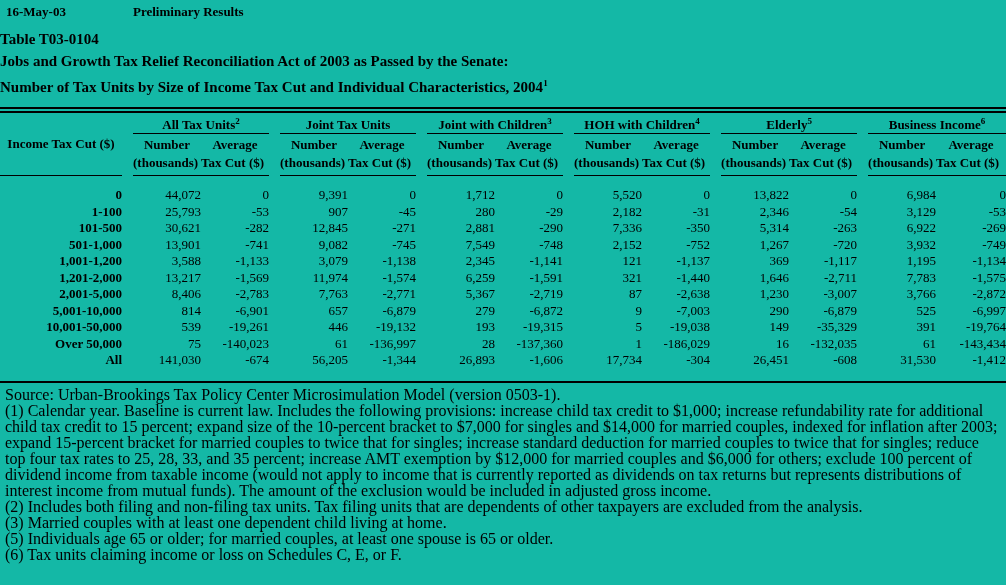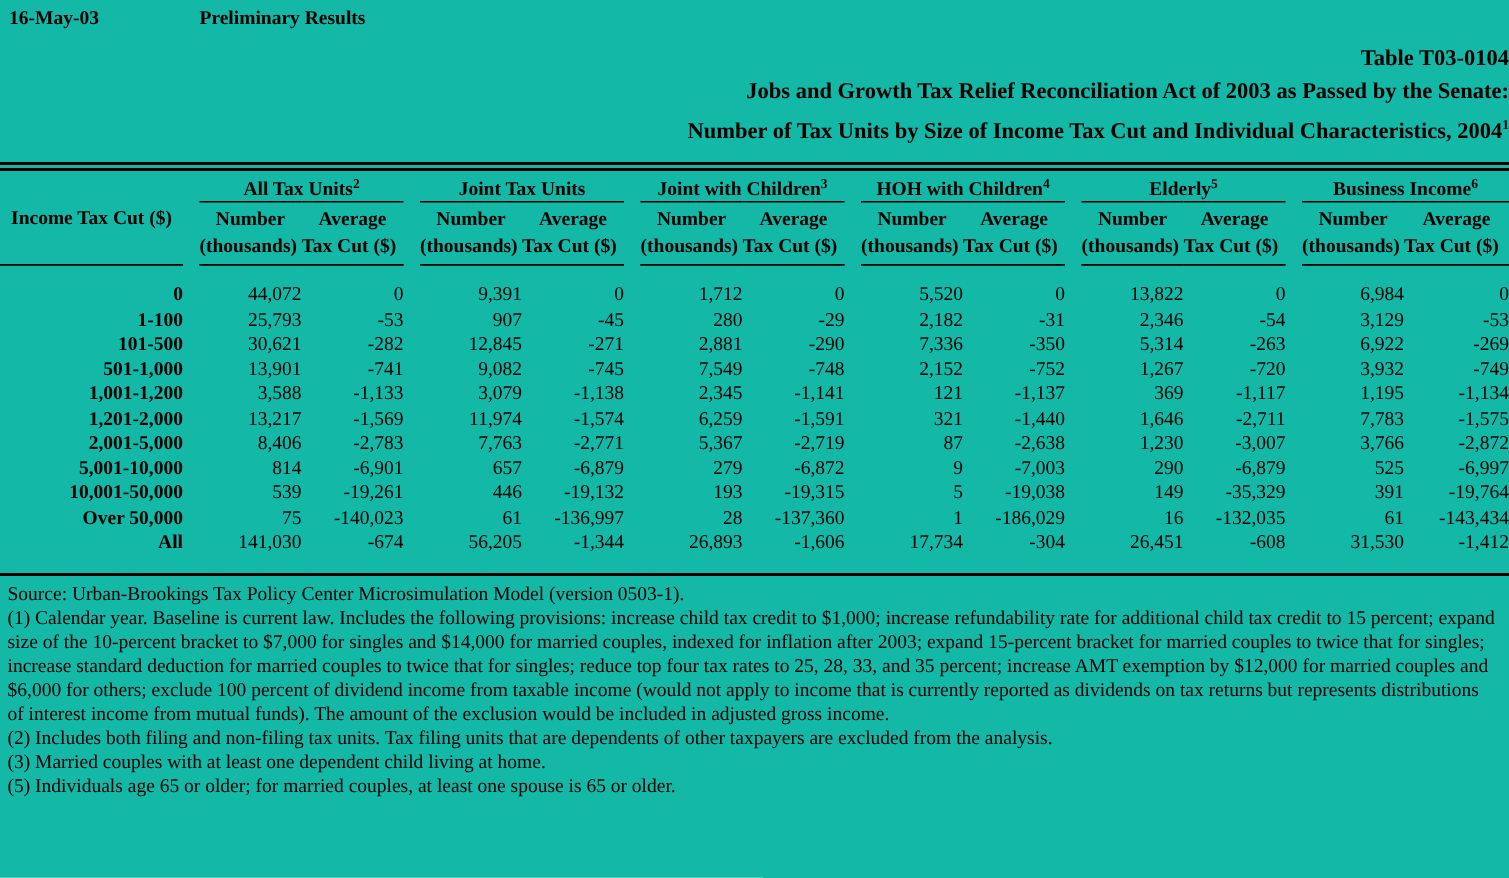--- a/index.html
+++ b/index.html
@@ -7,41 +7,41 @@
   body {
     width: 1006px; height: 585px;
     background: #fff; color: #000;
     font-family: "Liberation Serif", "DejaVu Serif", serif;
   }
   .page { position: relative; width: 1006px; height: 585px; overflow: hidden; background: #14b8a6; }
 
   .topbar { display: flex; font-weight: bold; font-size: 13px; padding: 4px 0 0 6px; line-height: 15px; }
   .topbar .date { width: 127px; }
 
-  .titles { text-align: right; font-weight: bold; font-size: 15px; margin-top: 9px; }
+  .titles { text-align: left; font-weight: bold; font-size: 15px; margin-top: 9px; }
   .titles div { line-height: 22px; }
   sup { font-size: 9px; font-weight: bold; }
 
   .rule-double { height: 6px; border-top: 2px solid #000; border-bottom: 2px solid #000; margin-top: 9px; }
 
   table.results { width: 1006px; border-collapse: collapse; table-layout: fixed; font-size: 13px; }
   table.results th, table.results td { padding: 0; margin: 0; overflow: hidden; white-space: nowrap; }
   .lblcol { font-weight: bold; text-align: center; vertical-align: middle; border-bottom: 1px solid #000; font-size: 13px; padding-bottom: 6px; }
   .grp { font-weight: bold; text-align: center; border-bottom: 1px solid #000; padding: 5px 0 1px 0; line-height: 16px; font-size: 13px; }
   tr.sub1 th { font-weight: bold; line-height: 18px; padding-top: 2px; font-size: 13px; }
   tr.sub2 th { font-weight: bold; text-align: left; line-height: 17px; border-bottom: 1px solid #000; padding-bottom: 4px; font-size: 13px; }
   tbody td { line-height: 16.5px; }
   tbody tr.first td { padding-top: 11px; }
   td.rl  { font-weight: bold; text-align: right; padding-right: 29px; }
   td.val { text-align: right; padding-right: 13px; }
   .sp { border: none; }
 
   .rule-single { border-top: 2px solid #000; margin-top: 12px; }
 
-  .foot { font-size: 13px; line-height: 16px; padding: 4px 8px 0 5px; }
+  .foot { font-size: 16px; line-height: 16px; padding: 4px 8px 0 5px; }
   .foot .fline { white-space: normal; }
 </style>
 </head>
 <body>
 
 <div class="page">
 
   <div class="topbar">
     <span class="date">16-May-03</span>
     <span class="status">Preliminary Results</span>
@@ -358,15 +358,16 @@
   </table>
 
   <div class="rule-single"></div>
 
   <div class="foot">
     <div class="fline">Source: Urban-Brookings Tax Policy Center Microsimulation Model (version 0503-1).</div>
     <div class="fline">(1) Calendar year. Baseline is current law. Includes the following provisions: increase child tax credit to $1,000; increase refundability rate for additional child tax credit to 15 percent; expand size of the 10-percent bracket to $7,000 for singles and $14,000 for married couples, indexed for inflation after 2003; expand 15-percent bracket for married couples to twice that for singles; increase standard deduction for married couples to twice that for singles; reduce top four tax rates to 25, 28, 33, and 35 percent; increase AMT exemption by $12,000 for married couples and $6,000 for others; exclude 100 percent of dividend income from taxable income (would not apply to income that is currently reported as dividends on tax returns but represents distributions of interest income from mutual funds).  The amount of the exclusion would be included in adjusted gross income.</div>
     <div class="fline">(2) Includes both filing and non-filing tax units.  Tax filing units that are dependents of other taxpayers are excluded from the analysis.</div>
     <div class="fline">(3) Married couples with at least one dependent child living at home.</div>
     <div class="fline">(5) Individuals age 65 or older; for married couples, at least one spouse is 65 or older.</div>
+    <div class="fline">(6) Tax units claiming income or loss on Schedules C, E, or F.</div>
   </div>
 
 </div>
 
 </body></html>

